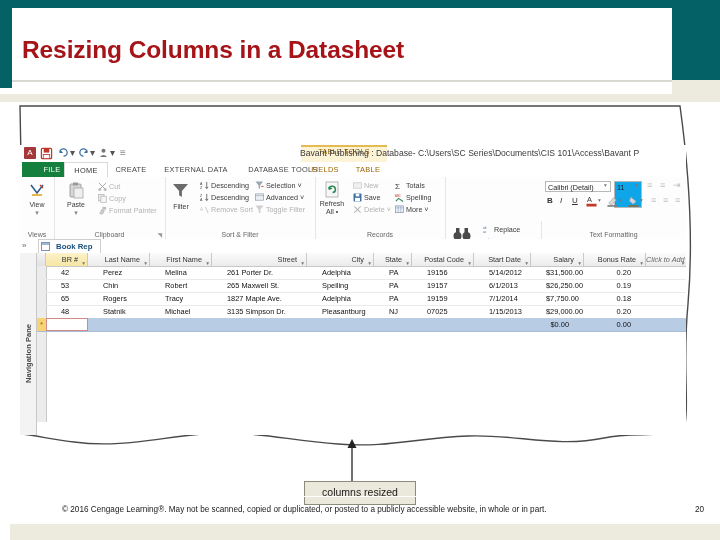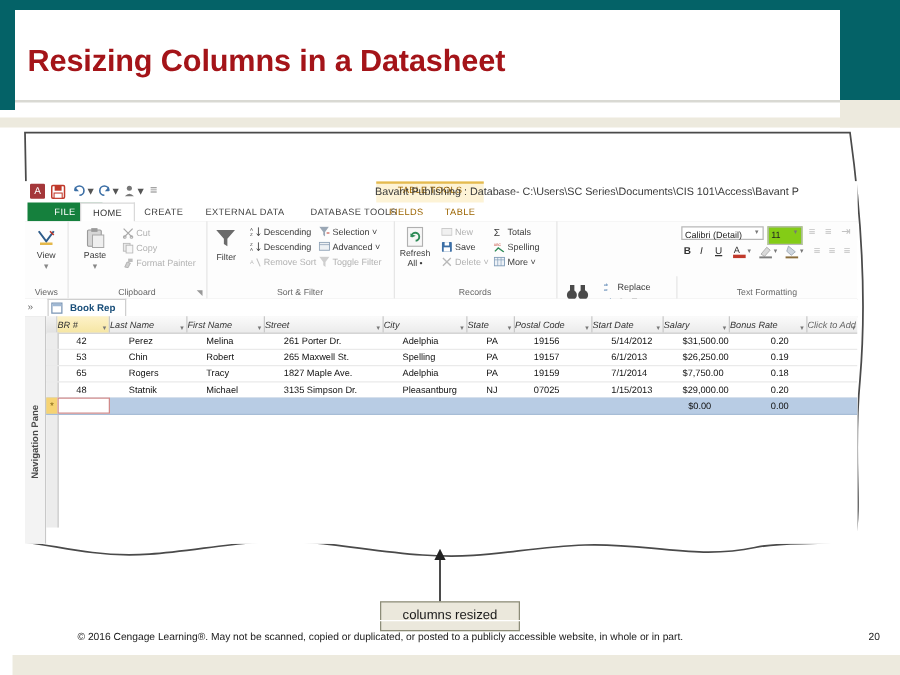--- a/index.html
+++ b/index.html
@@ -342,21 +342,21 @@
     font-size: 7.3px;
     color: #333;
     line-height: 13px;
     box-sizing: border-box;
     overflow: hidden;
     white-space: nowrap;
   }
   .hcell.sel {
     background: linear-gradient(#fdf2c9, #f6e6a4);
   }
-  .hcell .lbl { position: absolute; left: 0; right: 9px; text-align: left; font-style: italic; }
+  .hcell .lbl { position: absolute; left: 0; right: 9px; text-align: right; }
   .hcell .arr {
     position: absolute; right: 2px; top: 4px;
     font-size: 5.5px; color: #777;
   }
   .rowsel {
     position: absolute; left: 0; top: 13px;
     width: 9px; height: 156px;
     background: #ececec;
     border-right: 1px solid #c9c9c9;
   }
@@ -676,21 +676,21 @@
           <path d="M1.5,0.8 L1.5,8 L3.6,6 L5,9.2 L6.4,8.5 L5,5.6 L7.8,5.4 Z" fill="none" stroke="#555" stroke-width="0.8"></path>
         </svg>
         <div class="btn-small" style="left:49px;top:28px;">Select ˅</div>
 
         <div class="grp-label">Find</div>
       </div>
 
       <div class="grp" style="left:521px;width:145px;border-right:none;">
         <div style="position:absolute;left:4px;top:4px;width:66px;height:11px;border:1px solid #b8b8b8;background:#fff;font-size:7.2px;line-height:11px;padding-left:2px;box-sizing:border-box;color:#222;">Calibri (Detail)</div>
         <span style="position:absolute;left:63px;top:5px;font-size:5.5px;color:#777;">▾</span>
-        <div style="position:absolute;left:73px;top:4px;width:28px;height:15px;border:1px solid #b8b8b8;background:#84cc16;font-size:7.2px;line-height:11px;padding-left:2px;box-sizing:border-box;color:#222;">11</div>
+        <div style="position:absolute;left:73px;top:4px;width:28px;height:27px;border:1px solid #b8b8b8;background:#0ea5e9;font-size:7.2px;line-height:11px;padding-left:2px;box-sizing:border-box;color:#222;">11</div>
         <span style="position:absolute;left:94px;top:5px;font-size:5.5px;color:#777;">▾</span>
 
         <span style="position:absolute;left:106px;top:3px;font-size:9px;color:#c2c2c2;">≡</span>
         <span style="position:absolute;left:119px;top:3px;font-size:9px;color:#c2c2c2;">≡</span>
         <span style="position:absolute;left:132px;top:3px;font-size:9px;color:#c2c2c2;">⇥</span>
 
         <div style="position:absolute;left:6px;top:19px;font-size:8px;font-weight:bold;color:#333;">B</div>
         <div style="position:absolute;left:19px;top:19px;font-size:8px;font-style:italic;color:#333;">I</div>
         <div style="position:absolute;left:31px;top:19px;font-size:8px;text-decoration:underline;color:#333;">U</div>
 

